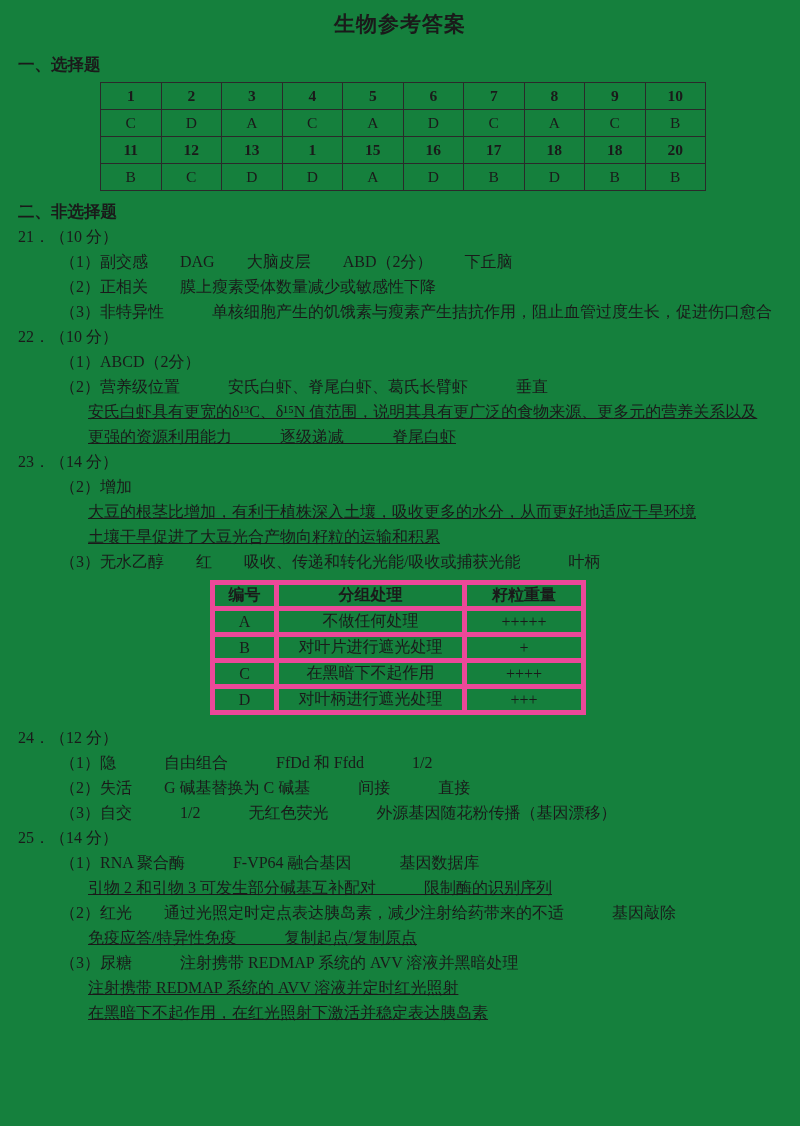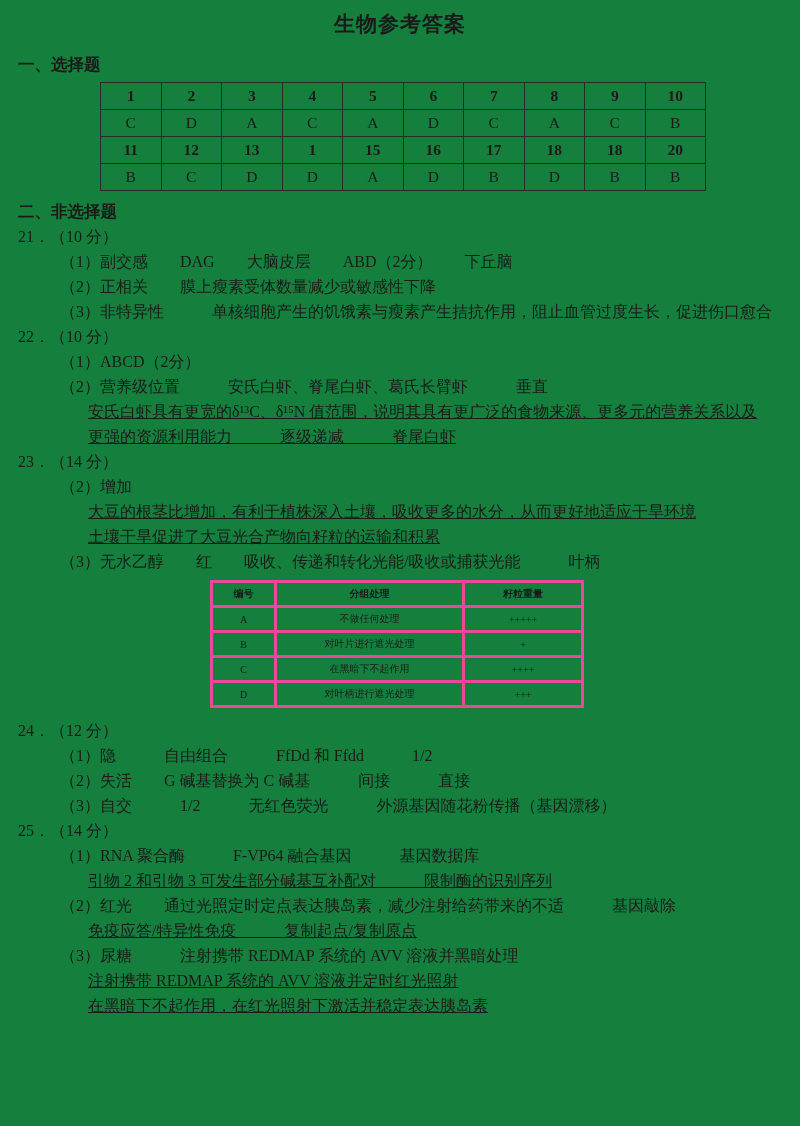--- a/index.html
+++ b/index.html
@@ -48,25 +48,25 @@
   .line { line-height: 25px; }
   .sub  { padding-left: 42px; }
   .cont { padding-left: 70px; text-decoration: underline; }
   
   .exp-table {
     border-collapse: collapse;
     margin: 6px 0 10px 192px;
     table-layout: fixed;
   }
   .exp-table th, .exp-table td {
-    border: 3px solid #ec4899;
+    border: 5px solid #ec4899;
     height: 25px;
     text-align: center;
     vertical-align: middle;
-    font-size: 10px;
+    font-size: 16px;
   }
   .exp-table th { font-weight: bold; }
   .col-id { width: 64px; }
   .col-treat { width: 188px; }
   .col-weight { width: 119px; }
 </style>
 </head>
 <body>
 
 <div class="page">

